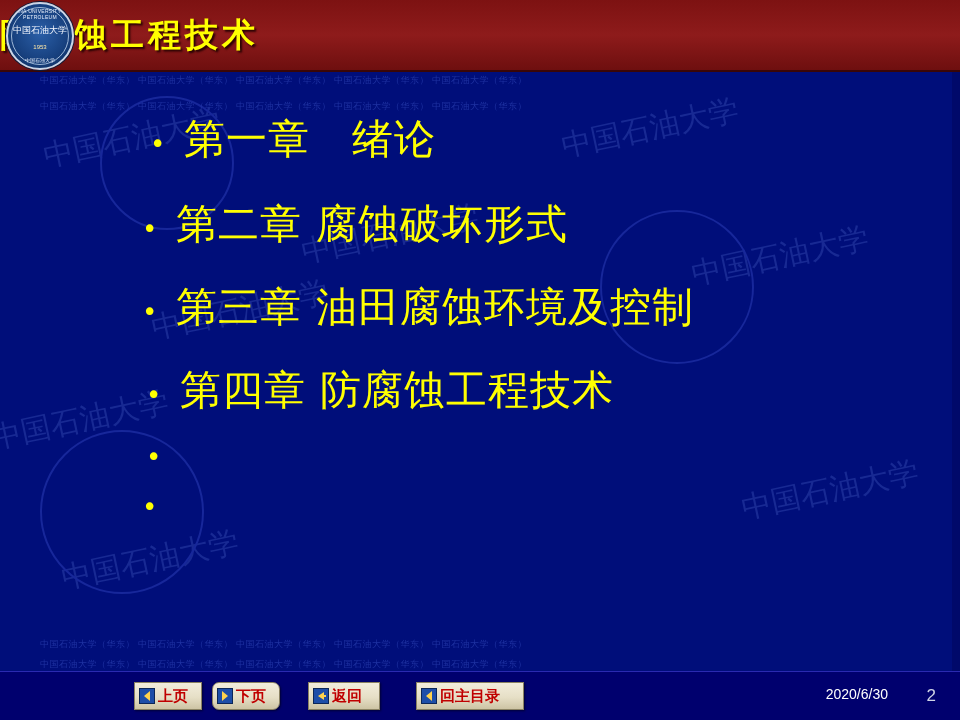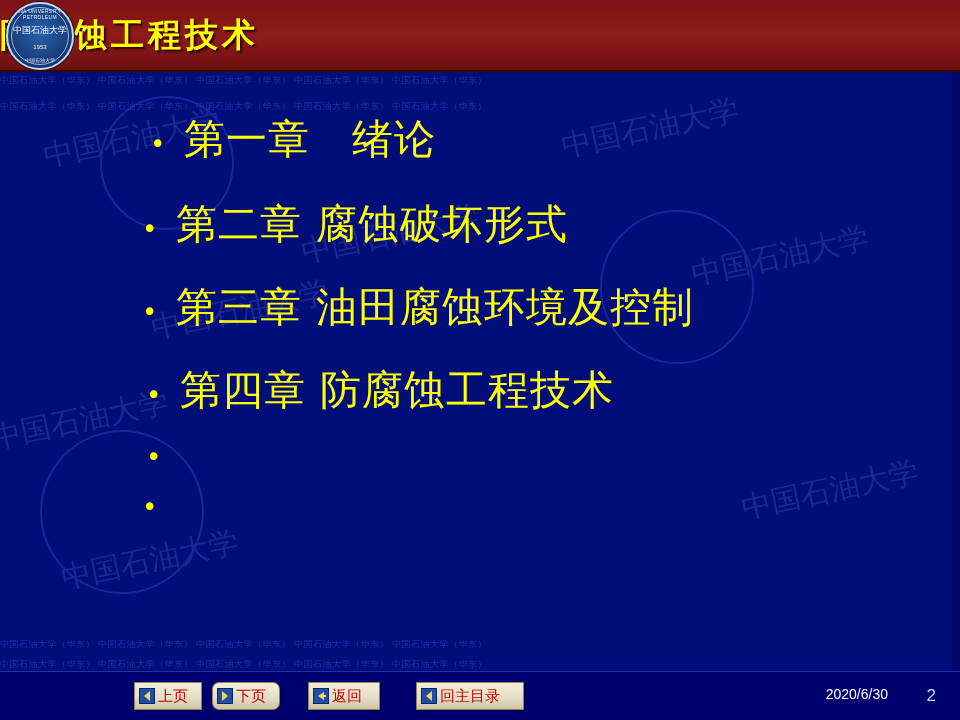--- a/index.html
+++ b/index.html
@@ -25,20 +25,21 @@
     position: absolute;
     left: 0;
     width: 760px;
     color: #2438a8;
     font-size: 9px;
     letter-spacing: 0.5px;
     white-space: nowrap;
     opacity: 0.85;
     font-family: "Liberation Sans", sans-serif;
     pointer-events: none;
+    padding-left: 40px;
   }
   .wm-big {
     position: absolute;
     color: #1b2d96;
     font-size: 30px;
     font-family: "DejaVu Sans", sans-serif;
     white-space: nowrap;
     pointer-events: none;
     opacity: .9;
   }
@@ -182,21 +183,21 @@
   }
   .navbtn .glyph {
     width: 16px;
     height: 16px;
     flex: 0 0 16px;
     margin-right: 3px;
   }
   .navbtn .lbl {
     color: #c00000;
     font-size: 15px;
-    font-weight: normal;
+    font-weight: bold;
     font-family: "DejaVu Sans", sans-serif;
     letter-spacing: 0px;
     line-height: 1;
   }
   .date {
     position: absolute;
     right: 72px;
     top: 14px;
     color: #ffffff;
     font-size: 14px;

